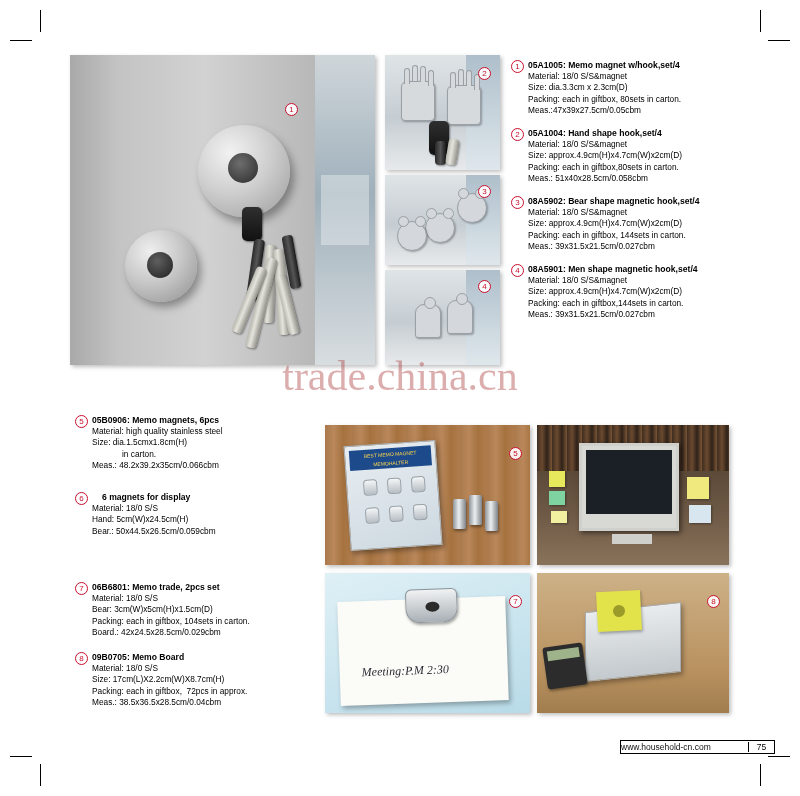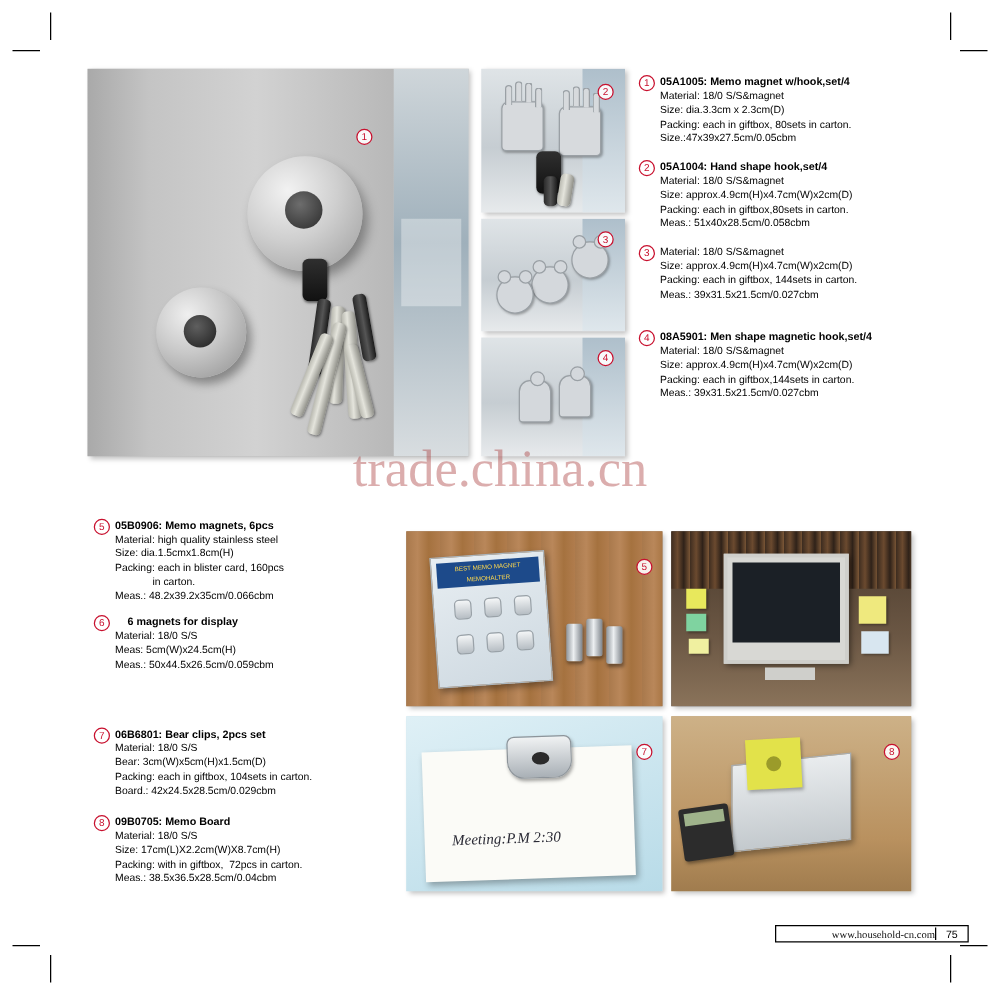--- a/index.html
+++ b/index.html
@@ -250,21 +250,21 @@
     content:""; position:absolute; left:4px; top:4px; right:4px; height:10px; background:#9fb38b;
   }
 
   
   .footer {
     position:absolute; left:620px; top:740px; width:155px; height:14px;
     border:1px solid #000;
     display:flex; align-items:center;
   }
   .footer .url {
-    flex:1; text-align:right; font-size:8.5px; color:#111;font-family:Liberation Serif, serif;
+    flex:1; text-align:left; font-size:8.5px; color:#111;
   }
   .footer .pg {
     width:26px; border-left:1px solid #000; text-align:center; font-size:8.5px;
   }
 </style>
 </head>
 <body>
 
 <div class="page">
 
@@ -338,34 +338,35 @@
     <div class="man" style="left:62px; top:30px;"></div>
     <div class="badge onphoto" style="left:93px; top:10px;">4</div>
   </div>
 
   <div class="spec" style="left:528px; top:60px; width:260px;">
     <div class="spec-badge">1</div>
     <div class="title">05A1005: Memo magnet w/hook,set/4</div>
     <div class="line">Material: 18/0 S/S&amp;magnet</div>
     <div class="line">Size: dia.3.3cm x 2.3cm(D)</div>
     <div class="line">Packing: each in giftbox, 80sets in carton.</div>
-    <div class="line">Size.:47x39x27.5cm/0.05cbm</div>
+    <div class="line">Meas.:47x39x27.5cm/0.05cbm</div>
   </div>
 
   <div class="spec" style="left:528px; top:128px; width:260px;">
     <div class="spec-badge">2</div>
     <div class="title">05A1004: Hand shape hook,set/4</div>
     <div class="line">Material: 18/0 S/S&amp;magnet</div>
     <div class="line">Size: approx.4.9cm(H)x4.7cm(W)x2cm(D)</div>
     <div class="line">Packing: each in giftbox,80sets in carton.</div>
     <div class="line">Meas.: 51x40x28.5cm/0.058cbm</div>
   </div>
 
   <div class="spec" style="left:528px; top:196px; width:260px;">
     <div class="spec-badge">3</div>
+    <div class="title">08A5902: Bear shape magnetic hook,set/4</div>
     <div class="line">Material: 18/0 S/S&amp;magnet</div>
     <div class="line">Size: approx.4.9cm(H)x4.7cm(W)x2cm(D)</div>
     <div class="line">Packing: each in giftbox, 144sets in carton.</div>
     <div class="line">Meas.: 39x31.5x21.5cm/0.027cbm</div>
   </div>
 
   <div class="spec" style="left:528px; top:264px; width:260px;">
     <div class="spec-badge">4</div>
     <div class="title">08A5901: Men shape magnetic hook,set/4</div>
     <div class="line">Material: 18/0 S/S&amp;magnet</div>
@@ -375,48 +376,47 @@
   </div>
 
   <div class="watermark">trade.china.cn</div>
   <div class="wm-box"></div>
 
   <div class="spec" style="left:92px; top:415px; width:240px;">
     <div class="spec-badge">5</div>
     <div class="title">05B0906: Memo magnets, 6pcs</div>
     <div class="line">Material: high quality stainless steel</div>
     <div class="line">Size: dia.1.5cmx1.8cm(H)</div>
-    <div class="line">Packing: each in blister card, 160pcs</div>
     <div class="line">             in carton.</div>
     <div class="line">Meas.: 48.2x39.2x35cm/0.066cbm</div>
   </div>
 
   <div class="spec" style="left:92px; top:492px; width:240px;">
     <div class="spec-badge">6</div>
     <div class="title" style="padding-left:10px;">6 magnets for display</div>
     <div class="line">Material: 18/0 S/S</div>
-    <div class="line">Meas: 5cm(W)x24.5cm(H)</div>
-    <div class="line">Meas.: 50x44.5x26.5cm/0.059cbm</div>
+    <div class="line">Hand: 5cm(W)x24.5cm(H)</div>
+    <div class="line">Bear.: 50x44.5x26.5cm/0.059cbm</div>
   </div>
 
   <div class="spec" style="left:92px; top:582px; width:240px;">
     <div class="spec-badge">7</div>
-    <div class="title">06B6801: Bear clips, 2pcs set</div>
+    <div class="title">06B6801: Memo trade, 2pcs set</div>
     <div class="line">Material: 18/0 S/S</div>
     <div class="line">Bear: 3cm(W)x5cm(H)x1.5cm(D)</div>
     <div class="line">Packing: each in giftbox, 104sets in carton.</div>
     <div class="line">Board.: 42x24.5x28.5cm/0.029cbm</div>
   </div>
 
   <div class="spec" style="left:92px; top:652px; width:240px;">
     <div class="spec-badge">8</div>
     <div class="title">09B0705: Memo Board</div>
     <div class="line">Material: 18/0 S/S</div>
     <div class="line">Size: 17cm(L)X2.2cm(W)X8.7cm(H)</div>
-    <div class="line">Packing: with in giftbox,  72pcs in carton.</div>
+    <div class="line">Packing: each in giftbox,  72pcs in approx.</div>
     <div class="line">Meas.: 38.5x36.5x28.5cm/0.04cbm</div>
   </div>
 
   <div class="bphoto bp5">
     <div class="wood"></div>
     <div class="blister">
       <div class="hdr">BEST MEMO MAGNET
 MEMOHALTER</div>
       <div class="dot" style="left:16px; top:34px;"></div>
       <div class="dot" style="left:40px; top:34px;"></div>

